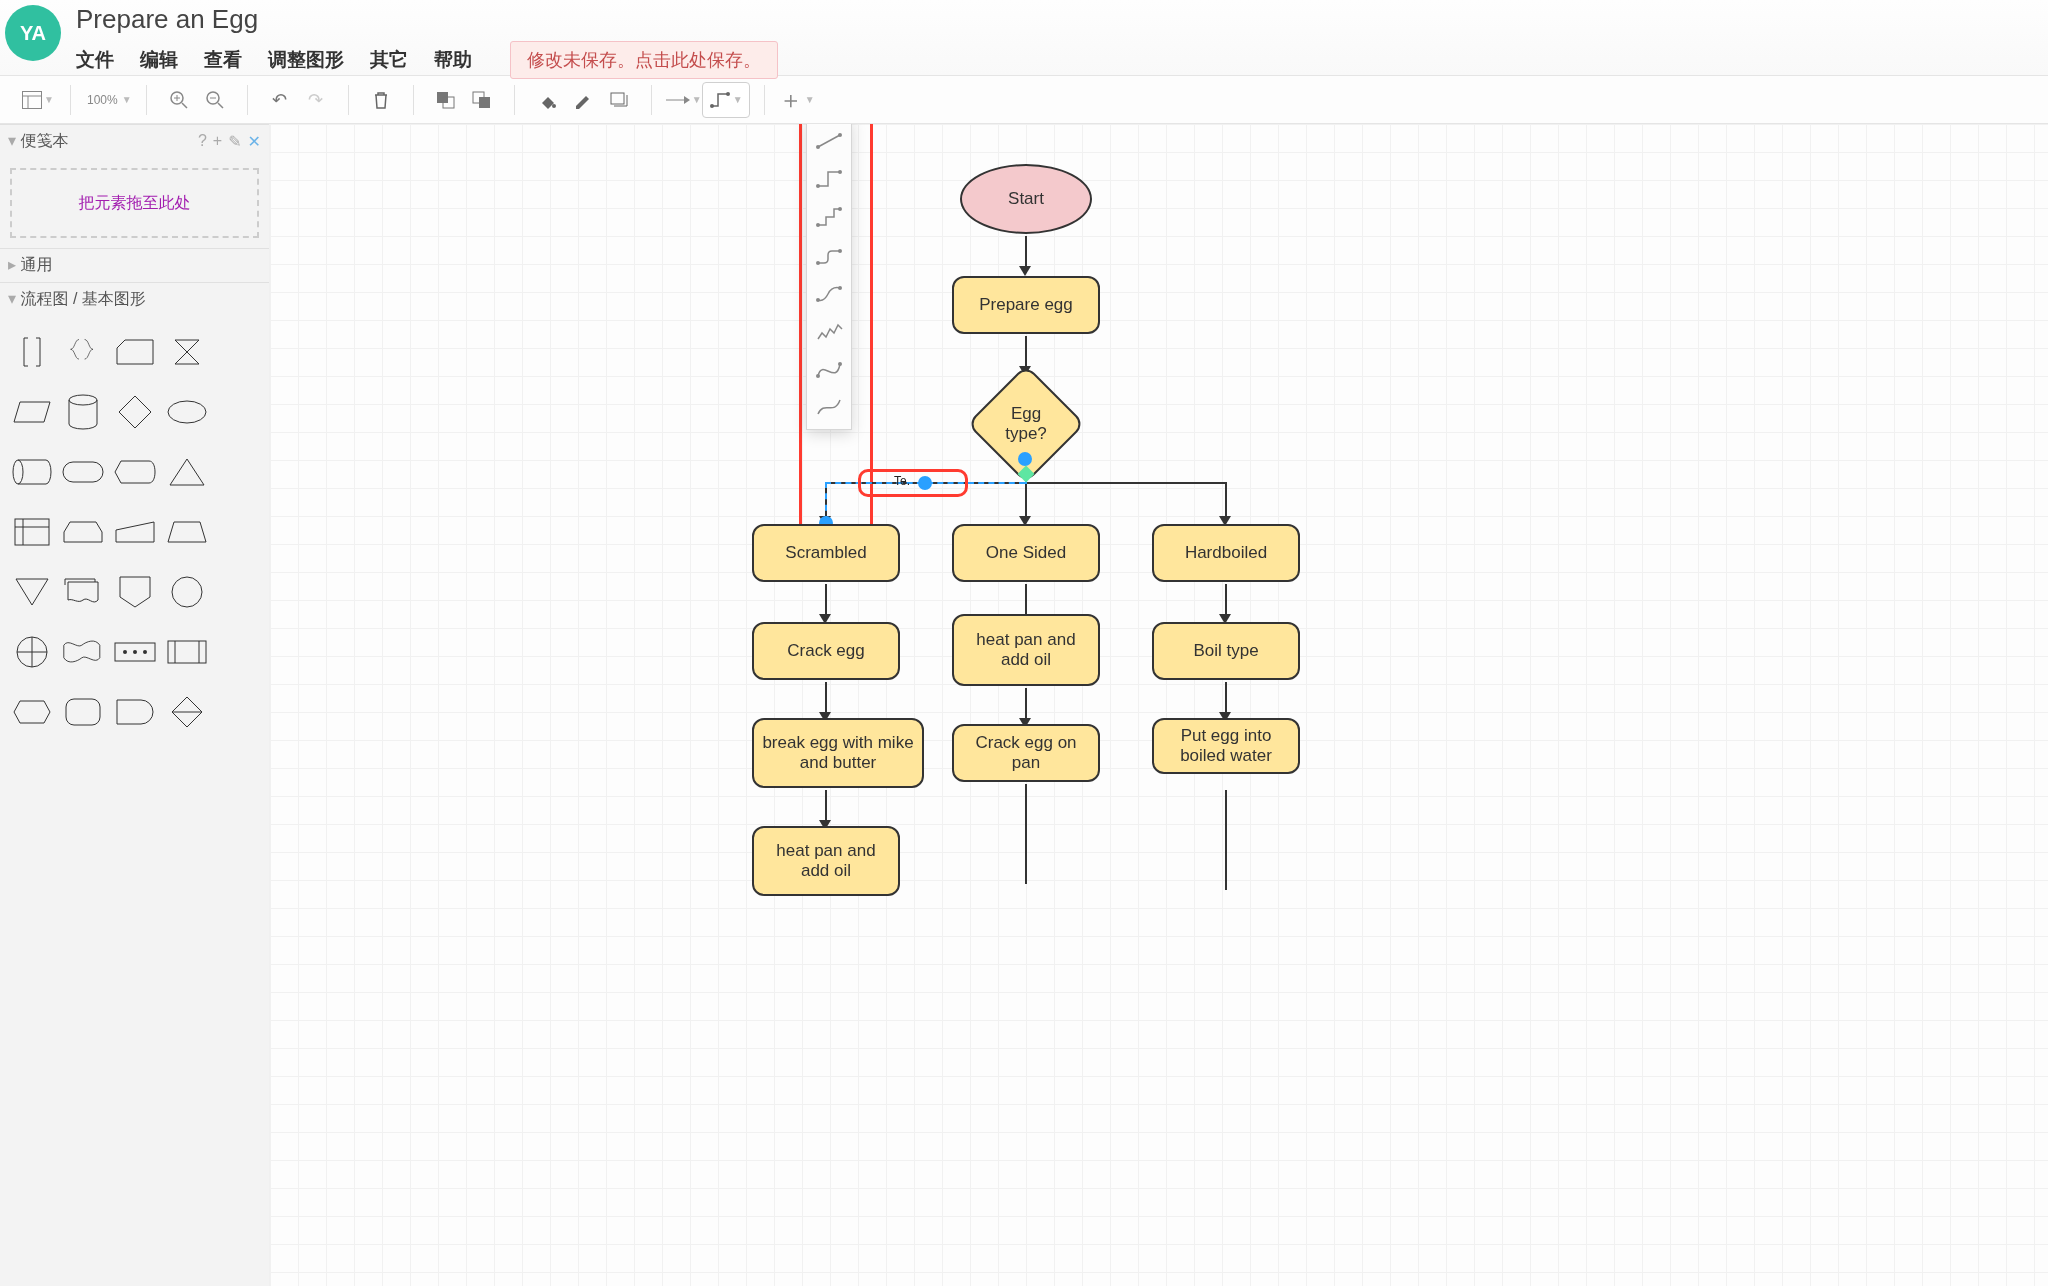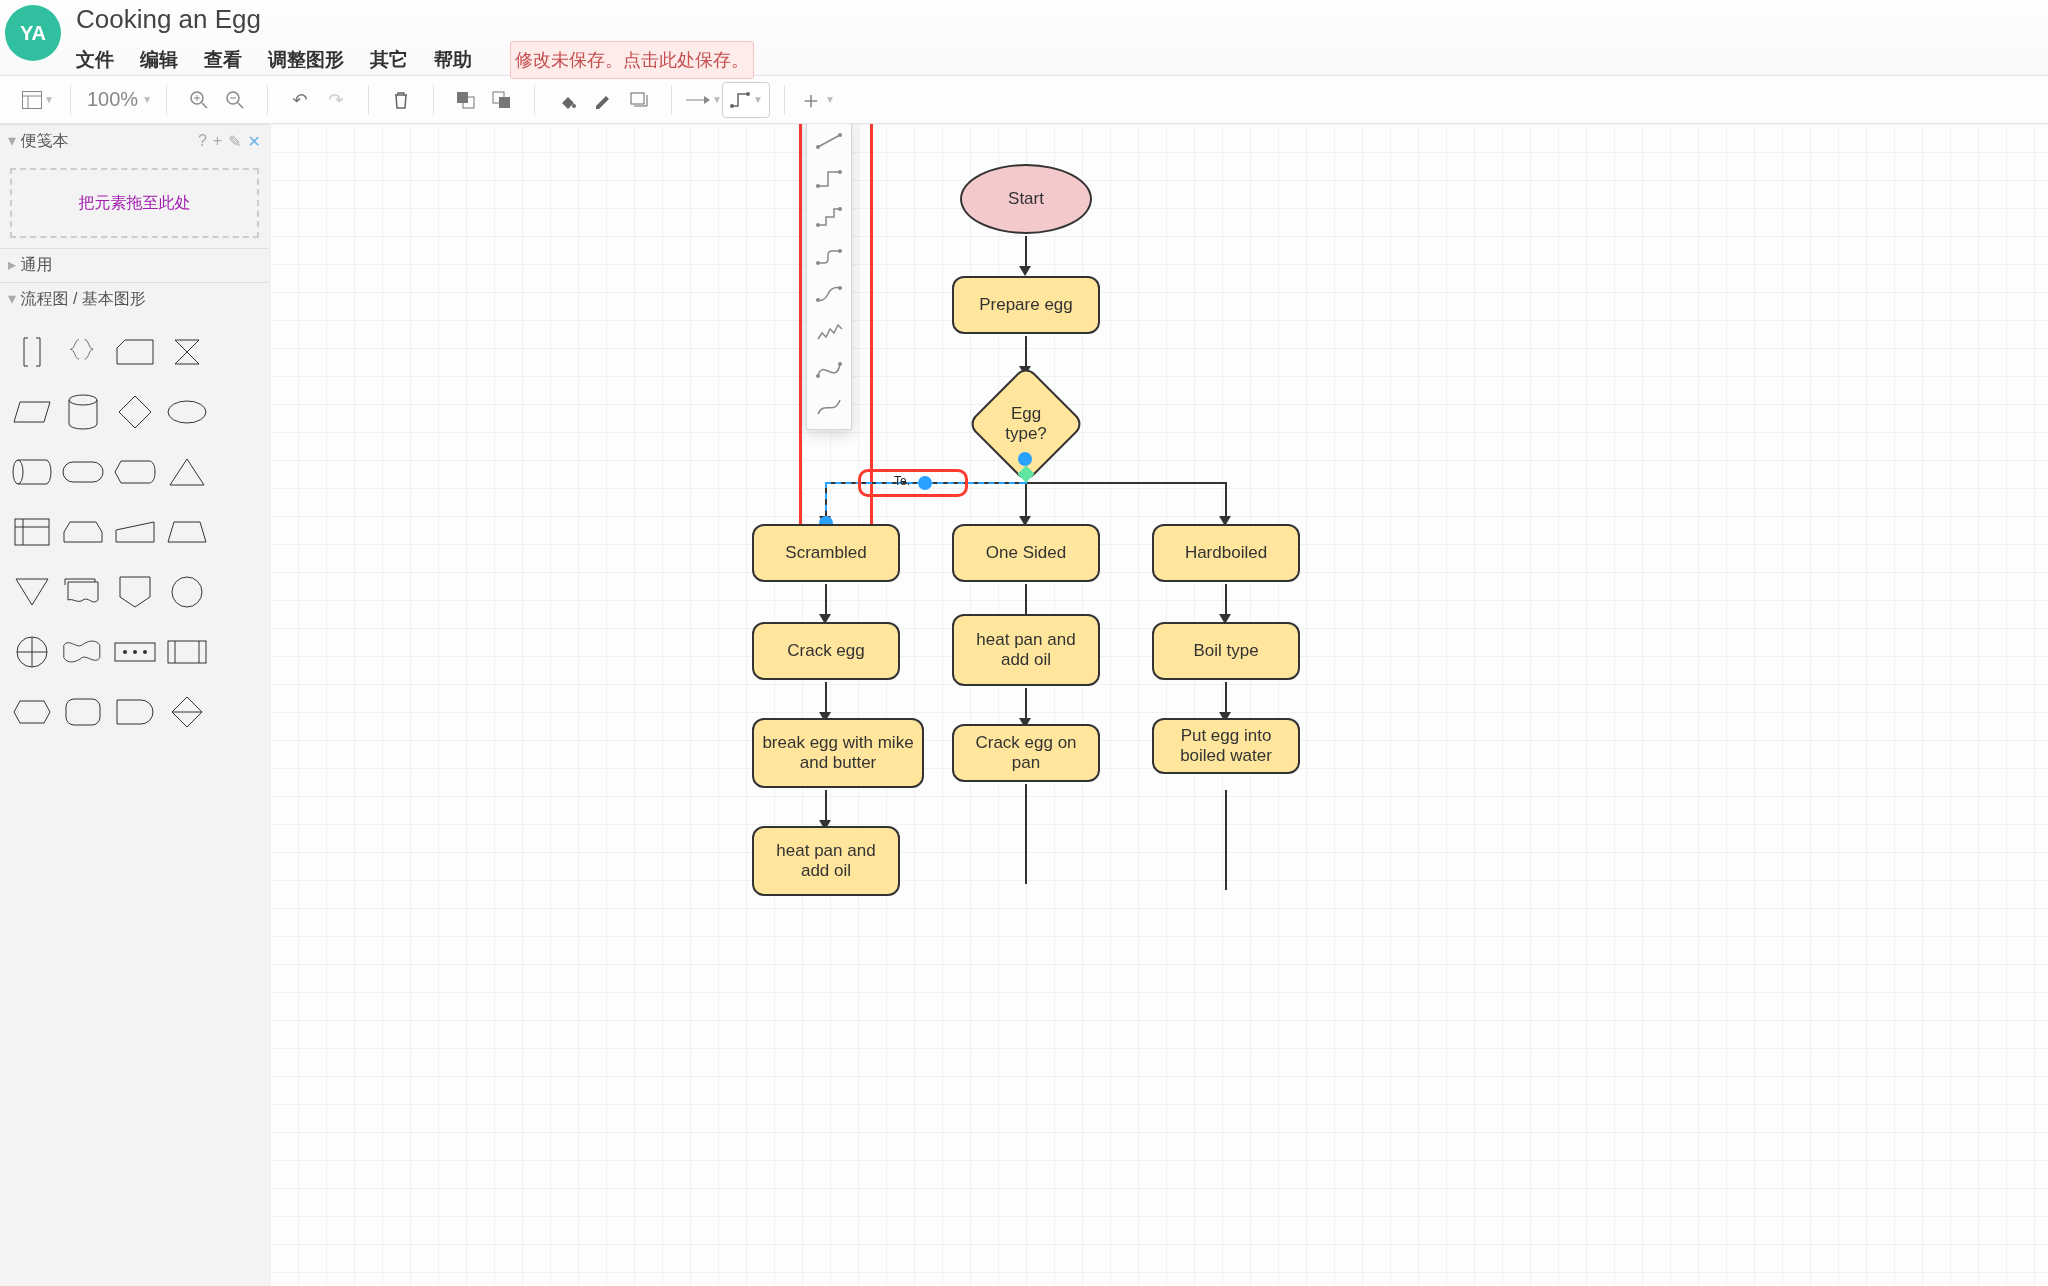--- a/index.html
+++ b/index.html
@@ -27,21 +27,21 @@
     color: #fff;
     display:flex; align-items:center; justify-content:center;
     font-size: 20px; font-weight: bold;
   }
   .header-main { display:flex; flex-direction:column; }
   .doc-title { font-size: 26px; color:#444; margin-top:4px; margin-bottom:6px; font-weight: 400;}
   .menu-bar { display:flex; align-items:center; gap: 26px; font-size:19px; font-weight:600; color:#333;}
   .menu-item { cursor:pointer; }
   .save-warning {
     margin-left: 12px;
-    padding: 6px 4px;
+    padding: 6px 16px;
     background: #fdecea;
     border:1px solid #f5c2c7;
     color:#c44d4d;
     border-radius:3px;
     font-size:18px; font-weight:500;
   }
   
   .toolbar {
     height: 48px;
     border-bottom: 1px solid #e5e5e5;
@@ -50,21 +50,21 @@
     background:#fdfdfd;
   }
   .tb-group { display:flex; align-items:center; height:100%; padding:0 10px;}
   .tb-sep { width:1px; height:30px; background:#e0e0e0; margin:0 4px;}
   .tb-btn {
     width:36px; height:36px;
     display:flex; align-items:center; justify-content:center;
     color:#777; cursor:pointer; border-radius:3px;
     font-size:18px;
   }
-  .zoom-label { font-size:20px; color:#888; margin:0 2px;}
+  .zoom-label { font-size:12px; color:#888; margin:0 2px;}
   .caret { font-size:10px; color:#bbb; margin-left:2px;}
 
   
   .workspace { display:flex; height:calc(100% - 124px); }
 
   
   .sidebar {
     width:270px; background:#f3f3f3;
     border-right:1px solid #ddd;
     display:flex; flex-direction:column;
@@ -167,21 +167,21 @@
   .sel-square {position:absolute; width:12px;height:12px;background:#2aa0ff;}
   .sel-rot {position:absolute; width:14px;height:14px;border:2px solid #2aa0ff;border-radius:50%;background:#fff;}
 
 </style>
 </head>
 <body>
 
 <div class="header">
   <div class="avatar">YA</div>
   <div class="header-main">
-    <div class="doc-title">Cooking an Egg</div>
+    <div class="doc-title">Prepare an Egg</div>
     <div class="menu-bar">
       <span class="menu-item">文件</span>
       <span class="menu-item">编辑</span>
       <span class="menu-item">查看</span>
       <span class="menu-item">调整图形</span>
       <span class="menu-item">其它</span>
       <span class="menu-item">帮助</span>
       <span class="save-warning">修改未保存。点击此处保存。</span>
     </div>
   </div>

